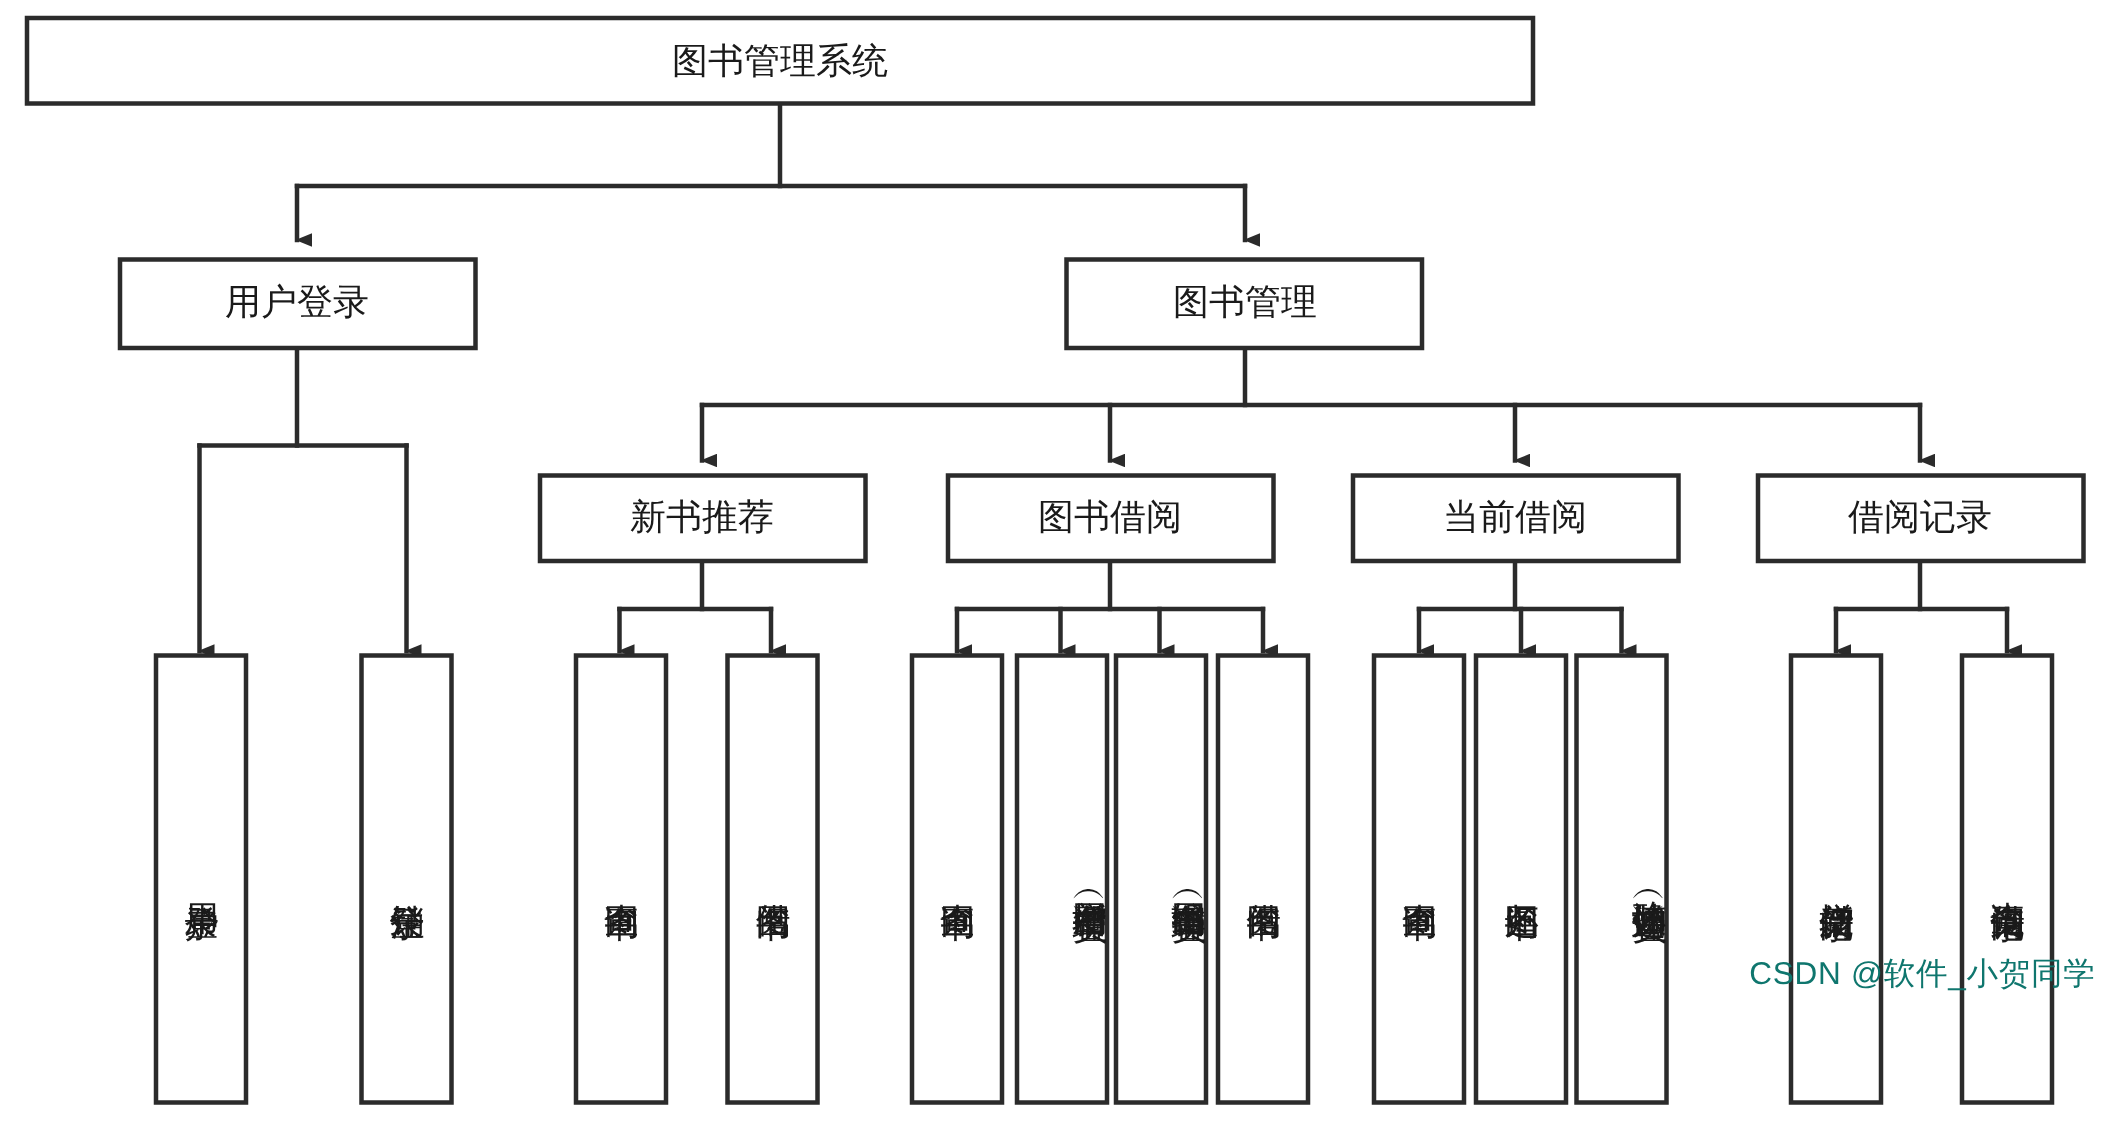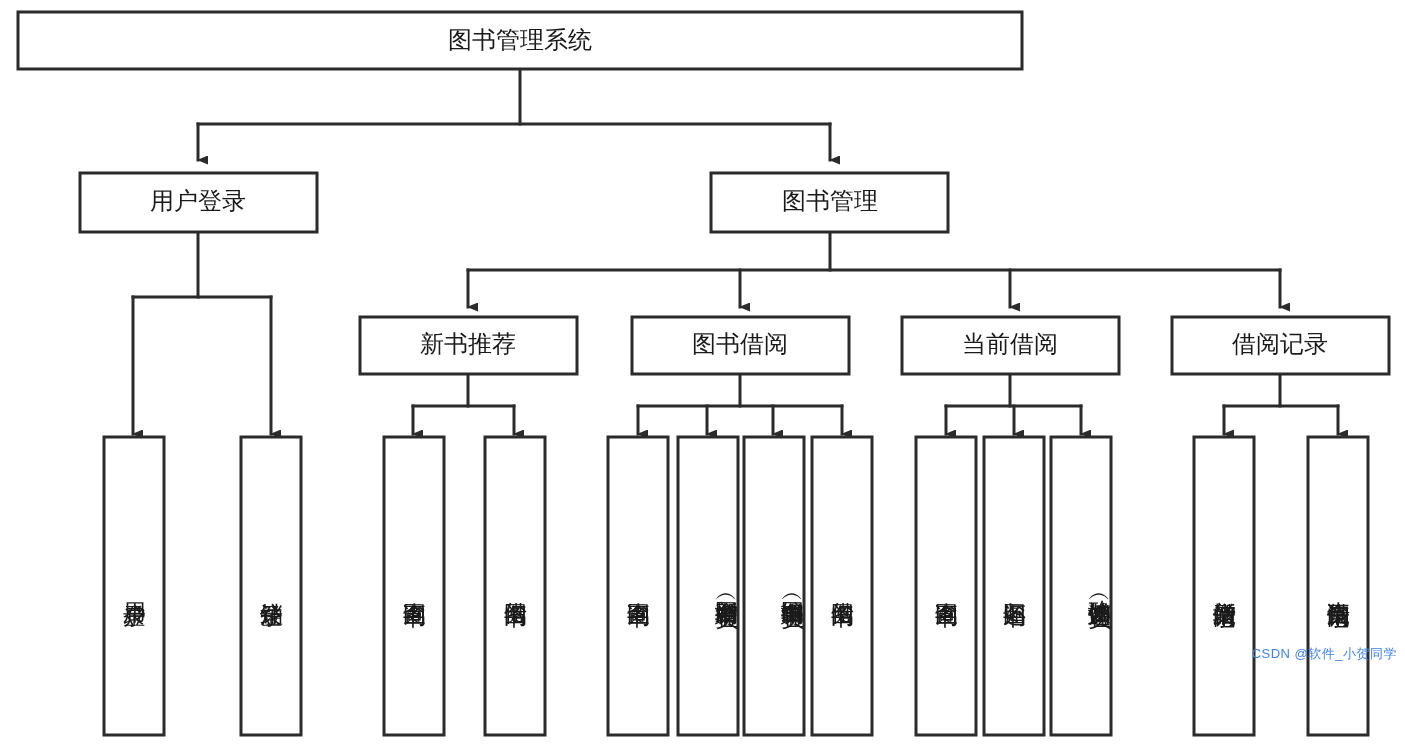--- a/index.html
+++ b/index.html
@@ -57,22 +57,22 @@
     white-space: nowrap;
     letter-spacing: 1px;
     text-align: center;
     pointer-events: none;
   }
   .watermark {
     position: absolute;
     right: 8px;
     bottom: 4px;
     font-family: "Liberation Sans", "DejaVu Sans", sans-serif;
-    font-size: 13px;
-    color: #3b82f6;
+    font-size: 21px;
+    color: #0f766e;
     letter-spacing: 0.5px;
     white-space: nowrap;
   }
 </style>
 </head>
 <body>
 
 <div id="diagram-root">
 
   <svg id="flow-svg" viewBox="0 0 1405 747">

